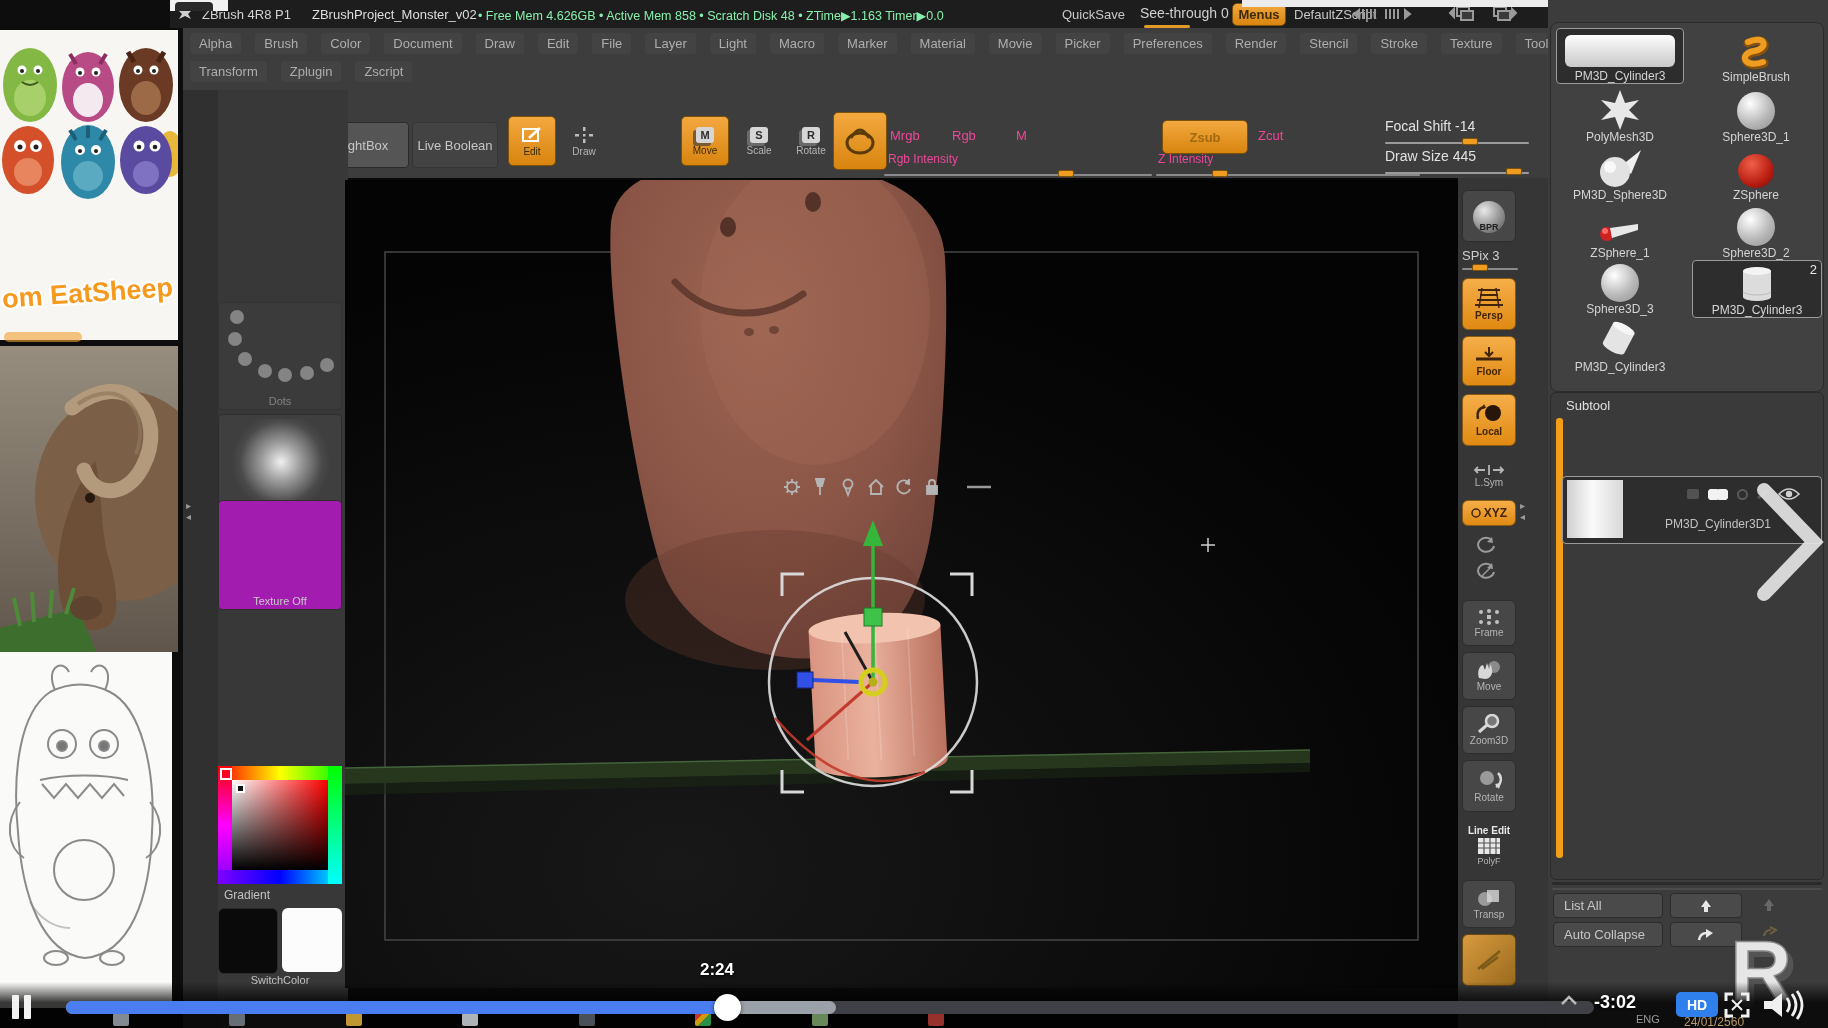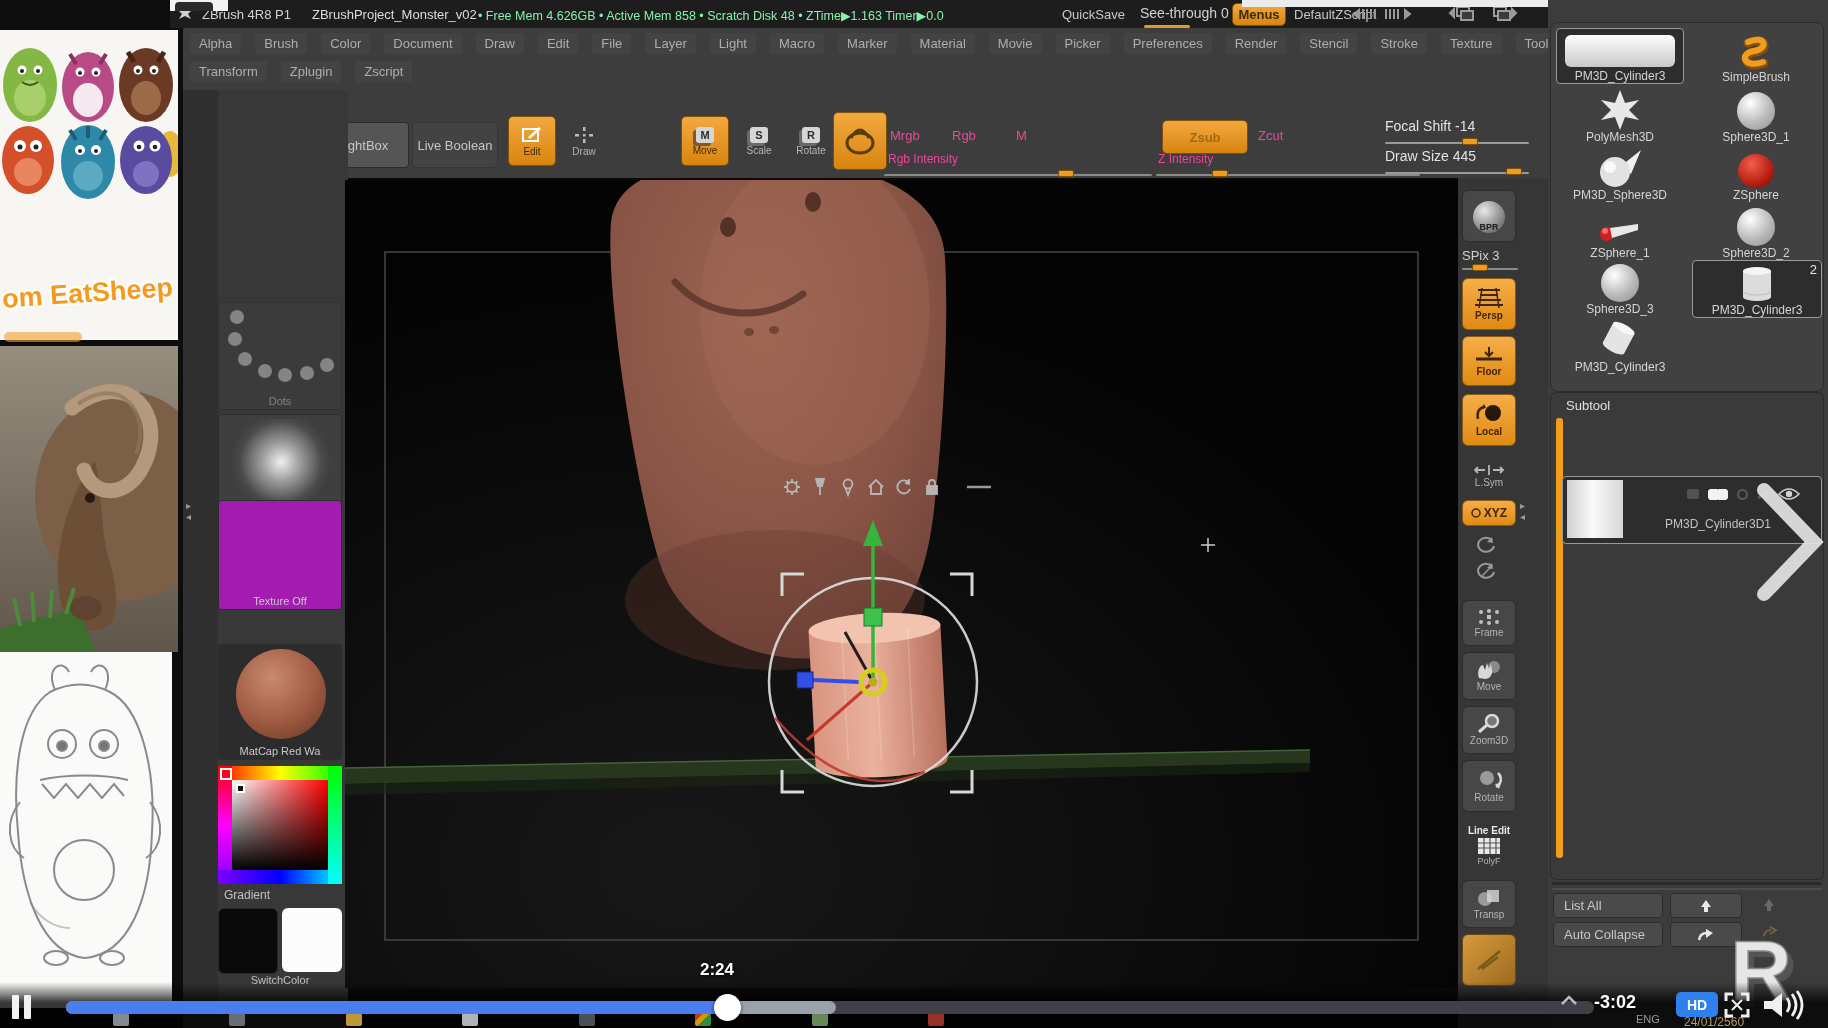--- a/index.html
+++ b/index.html
@@ -312,24 +312,20 @@
 
   <div class="abs tile" style="left:218px;top:414px;width:124px;height:112px;">
     <div class="abs" style="left:12px;top:4px;width:100px;height:86px;background:radial-gradient(circle,#f0f0f0 0%,#9a9a9a 30%,#4a4a4a 62%,#3f3f3f 75%);"></div>
     <div class="tl">~BrushAlpha</div>
   </div>
 
   <div class="abs tile" style="left:218px;top:500px;width:124px;height:110px;background:#a21caf;">
     <div class="tl">Texture Off</div>
   </div>
 
-  <div class="abs tile" style="left:218px;top:644px;width:124px;height:116px;background:#2c2c2c;">
-    <div class="abs" style="left:17px;top:4px;width:90px;height:90px;border-radius:50%;background:radial-gradient(circle at 40% 32%,#c98a6e,#a05a42 55%,#6e3c2a 90%);"></div>
-    <div class="tl">MatCap Red Wa</div>
-  </div>
 
   <div class="abs" style="left:218px;top:766px;width:124px;height:118px;">
     <div class="abs" style="left:0;top:0;width:124px;height:14px;background:linear-gradient(90deg,#f00,#ff8000,#ff0,#80ff00,#0f0);"></div>
     <div class="abs" style="left:0;top:0;width:14px;height:118px;background:linear-gradient(180deg,#f00,#f0f,#8000ff);"></div>
     <div class="abs" style="left:0;top:104px;width:124px;height:14px;background:linear-gradient(90deg,#8000ff,#00f,#0ff);"></div>
     <div class="abs" style="left:110px;top:0;width:14px;height:118px;background:linear-gradient(180deg,#0f0,#0ff);"></div>
     <div class="abs" style="left:14px;top:14px;width:96px;height:90px;background:linear-gradient(to top,#000,rgba(0,0,0,0)),linear-gradient(90deg,#fff,#f00);"></div>
     <div class="abs" style="left:2px;top:2px;width:12px;height:12px;border:2px solid #fff;box-sizing:border-box;"></div>
     <div class="abs" style="left:18px;top:18px;width:9px;height:9px;border:2px solid #fff;background:#111;box-sizing:border-box;"></div>
   </div>

